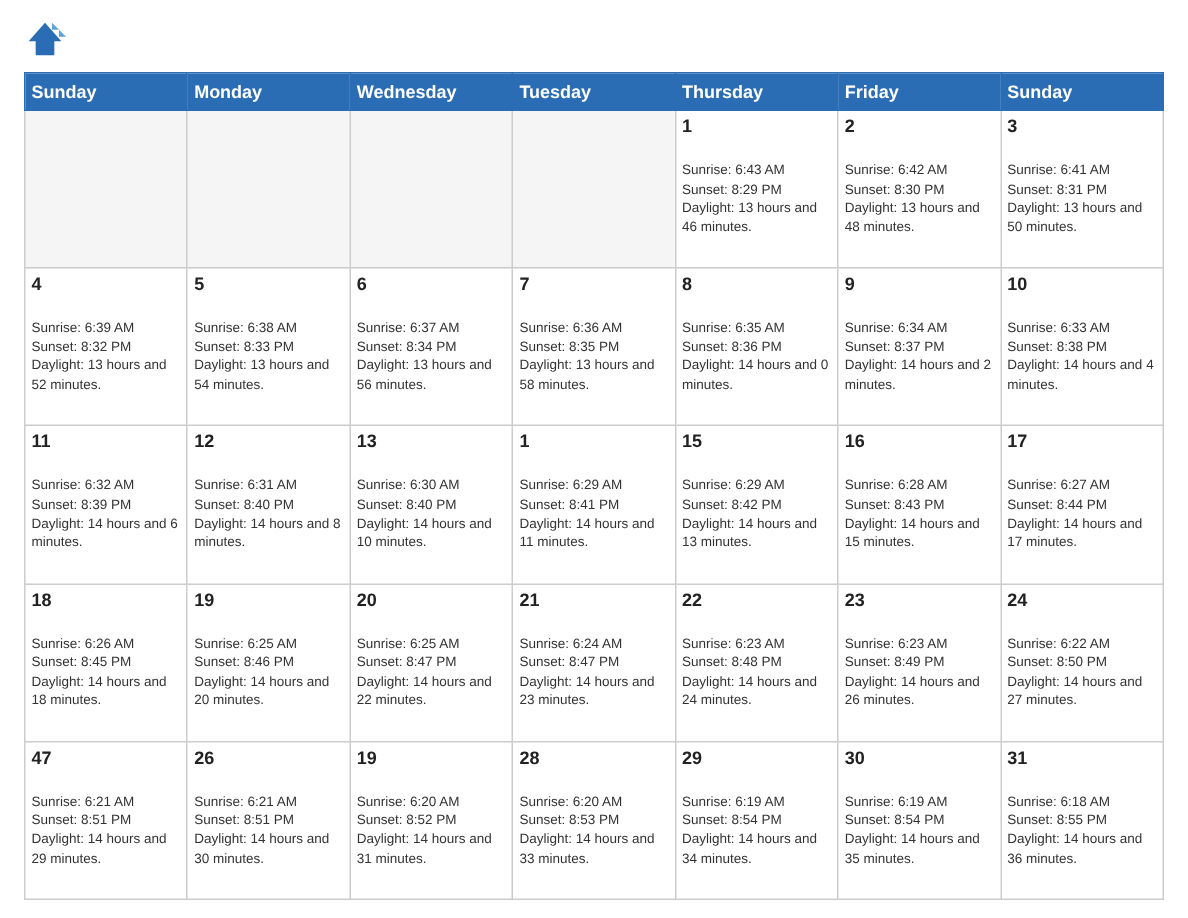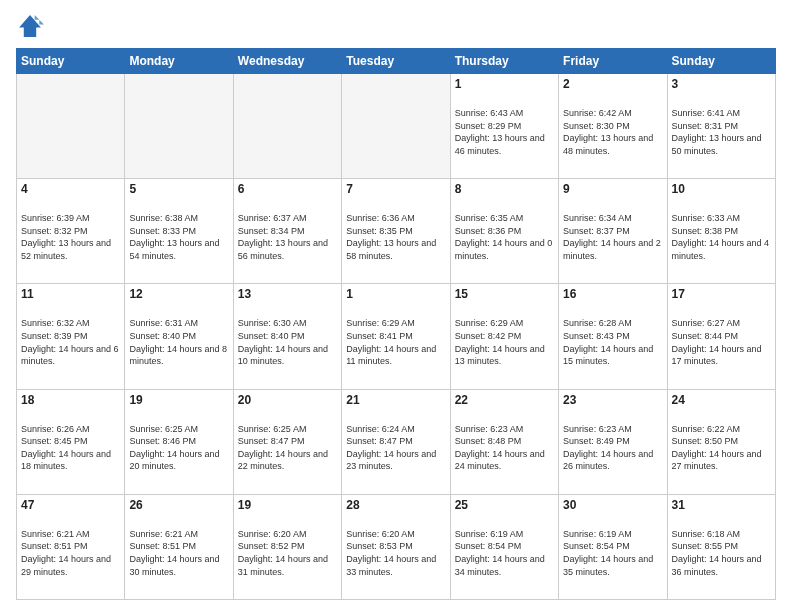--- a/index.html
+++ b/index.html
@@ -262,21 +262,21 @@
           </td>
           <td>
             <span class="day-num">19</span>
             <div class="day-info">Sunrise: 6:20 AM<br>Sunset: 8:52 PM<br>Daylight: 14 hours and 31 minutes.</div>
           </td>
           <td>
             <span class="day-num">28</span>
             <div class="day-info">Sunrise: 6:20 AM<br>Sunset: 8:53 PM<br>Daylight: 14 hours and 33 minutes.</div>
           </td>
           <td>
-            <span class="day-num">25</span>
+            <span class="day-num">29</span>
             <div class="day-info">Sunrise: 6:19 AM<br>Sunset: 8:54 PM<br>Daylight: 14 hours and 34 minutes.</div>
           </td>
           <td>
             <span class="day-num">30</span>
             <div class="day-info">Sunrise: 6:19 AM<br>Sunset: 8:54 PM<br>Daylight: 14 hours and 35 minutes.</div>
           </td>
           <td>
             <span class="day-num">31</span>
             <div class="day-info">Sunrise: 6:18 AM<br>Sunset: 8:55 PM<br>Daylight: 14 hours and 36 minutes.</div>
           </td>

